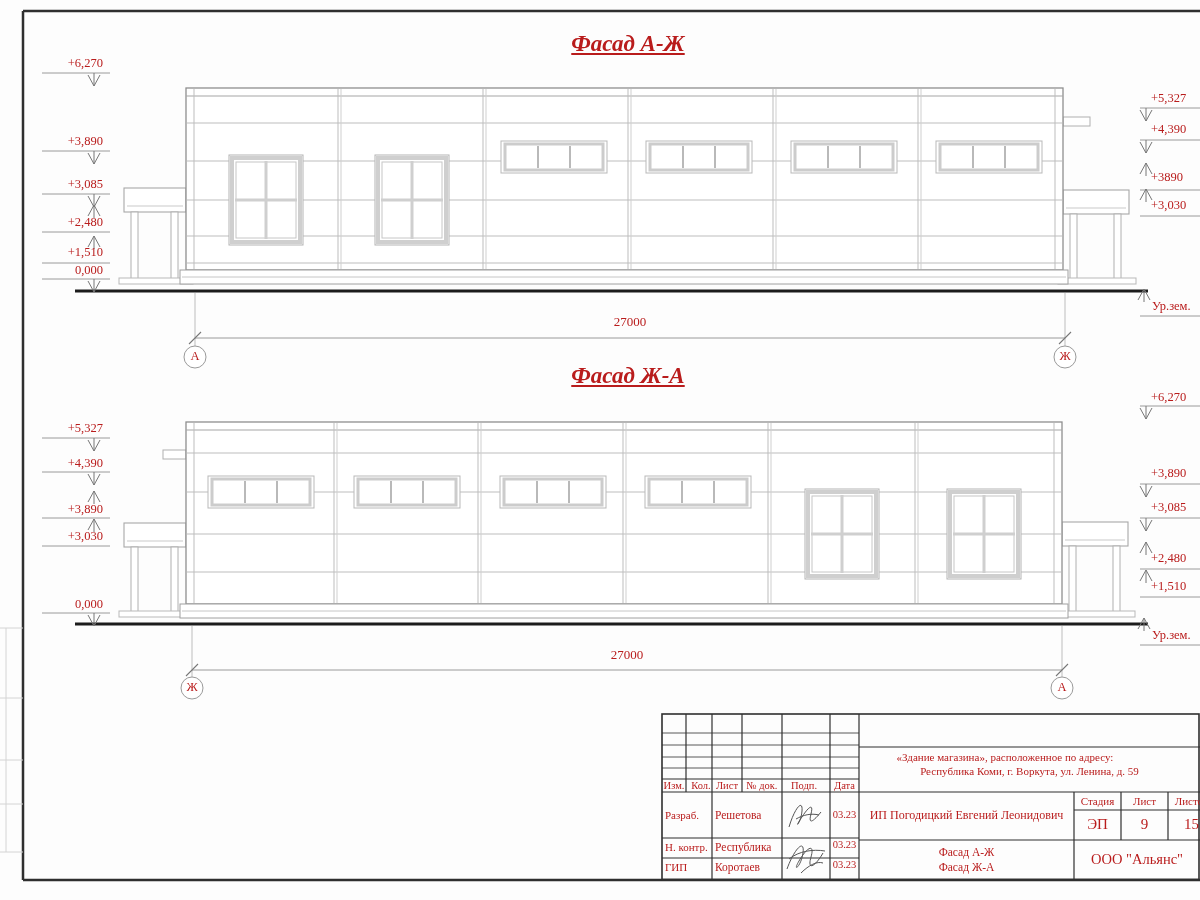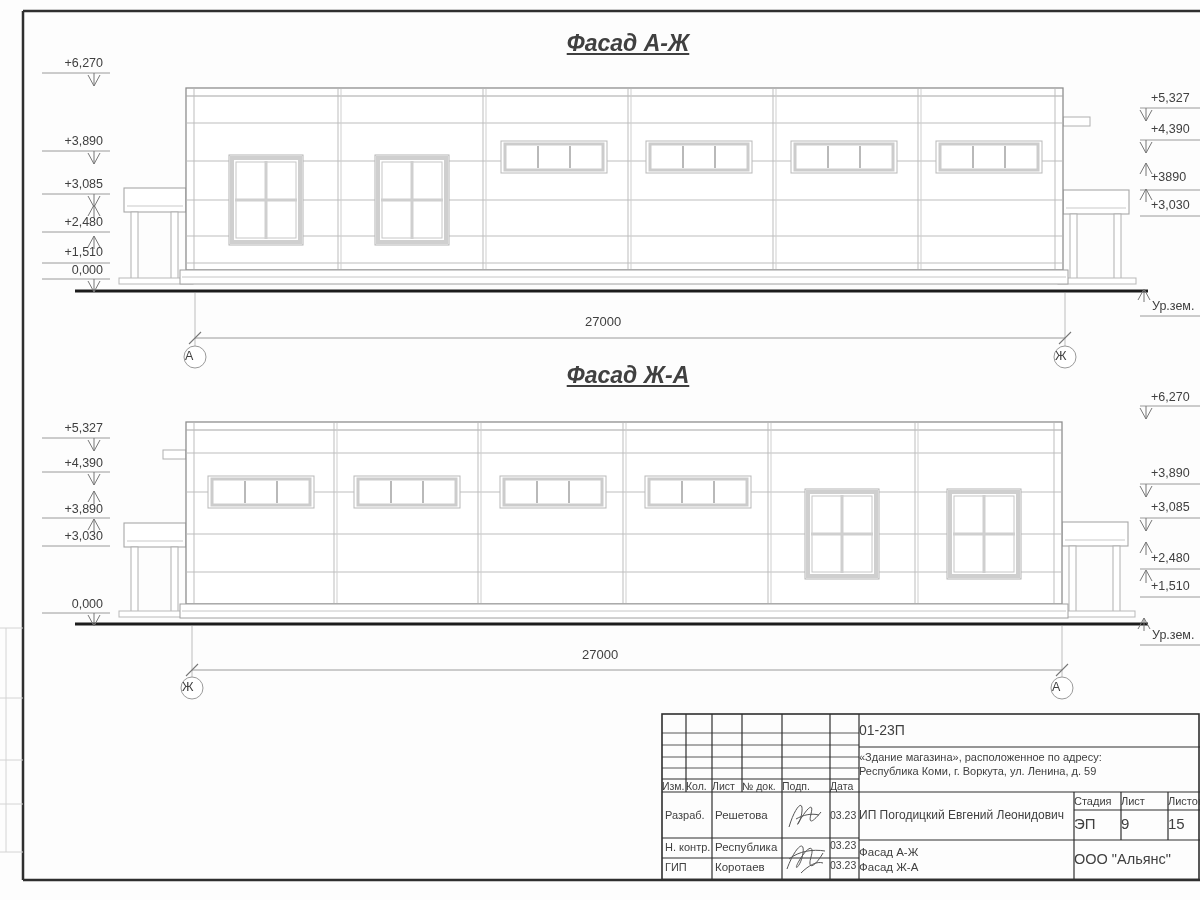--- a/index.html
+++ b/index.html
@@ -1,21 +1,21 @@
 <!DOCTYPE html>
 <html><head>
 <meta charset="utf-8">
 <style>
   html,body{margin:0;padding:0;background:#e8e8e8;}
   .sheet{position:relative;width:1200px;height:900px;background:#fdfdfd;overflow:hidden;
          font-family:"Liberation Sans","DejaVu Sans",sans-serif;}
   svg{position:absolute;left:0;top:0;}
-  .t{position:absolute;color:#404040;white-space:nowrap;line-height:1.2;
-     font-family:Liberation Sans, sans-serif;}
-  .c{text-align:left;}
+  .t{position:absolute;color:#b91c1c;white-space:nowrap;line-height:1.2;
+     font-family:Liberation Serif, serif;}
+  .c{text-align:center;}
   .title{font-size:23px;font-style:italic;font-weight:bold;text-decoration:underline;text-align:center;}
   .mark{font-size:12.5px;}
   .dim{font-size:13px;}
   .axis{font-size:12.5px;}
 </style>
 </head>
 <body>
 
 <div class="sheet" id="sheet">
   <svg id="lw" width="1200" height="900">
@@ -269,21 +269,20 @@
       <line x1="1074" y1="792" x2="1074" y2="879.5" stroke="#2f2f2f" stroke-width="1.2"></line>
       <line x1="1121" y1="792" x2="1121" y2="840" stroke="#2f2f2f" stroke-width="1.2"></line>
       <line x1="1168" y1="792" x2="1168" y2="840" stroke="#2f2f2f" stroke-width="1.2"></line>
       <path d="M789 827 C795 807,803 799,802 811 C801 823,794 829,800 820 C808 807,814 802,811 814 C808 825,813 822,821 812 M796 819 C803 815,811 813,819 815" stroke="#555" stroke-width="1" fill="none"></path>
       <path d="M787 869 C795 847,805 839,803 853 C801 867,792 873,799 861 C807 847,815 843,811 857 C807 871,815 867,823 853 M789 859 C799 851,813 849,825 851 M801 873 C809 865,817 861,823 863" stroke="#555" stroke-width="1" fill="none"></path>
     </svg>
 
   <div class="t title" style="left:478px;top:30px;width:300px">Фасад А-Ж</div>
   <div class="t title" style="left:478px;top:362px;width:300px">Фасад Ж-А</div>
 
-  <div class="t c" style="left:859px;top:722px;width:341px;font-size:14px">01-23П</div>
   <div class="t c" style="left:859px;top:751px;width:292px;font-size:11px">«Здание магазина», расположенное по адресу:</div>
   <div class="t c" style="left:859px;top:765px;width:341px;font-size:11px">Республика Коми, г. Воркута, ул. Ленина, д. 59</div>
 
   <div class="t c" style="left:662px;top:780px;width:24px;font-size:10.5px">Изм.</div>
   <div class="t c" style="left:686px;top:780px;width:30px;font-size:10.5px">Кол.</div>
   <div class="t c" style="left:712px;top:780px;width:30px;font-size:10.5px">Лист</div>
   <div class="t c" style="left:742px;top:780px;width:40px;font-size:10.5px">№ док.</div>
   <div class="t c" style="left:782px;top:780px;width:44px;font-size:10.5px">Подп.</div>
   <div class="t c" style="left:830px;top:780px;width:29px;font-size:10.5px">Дата</div>
 

